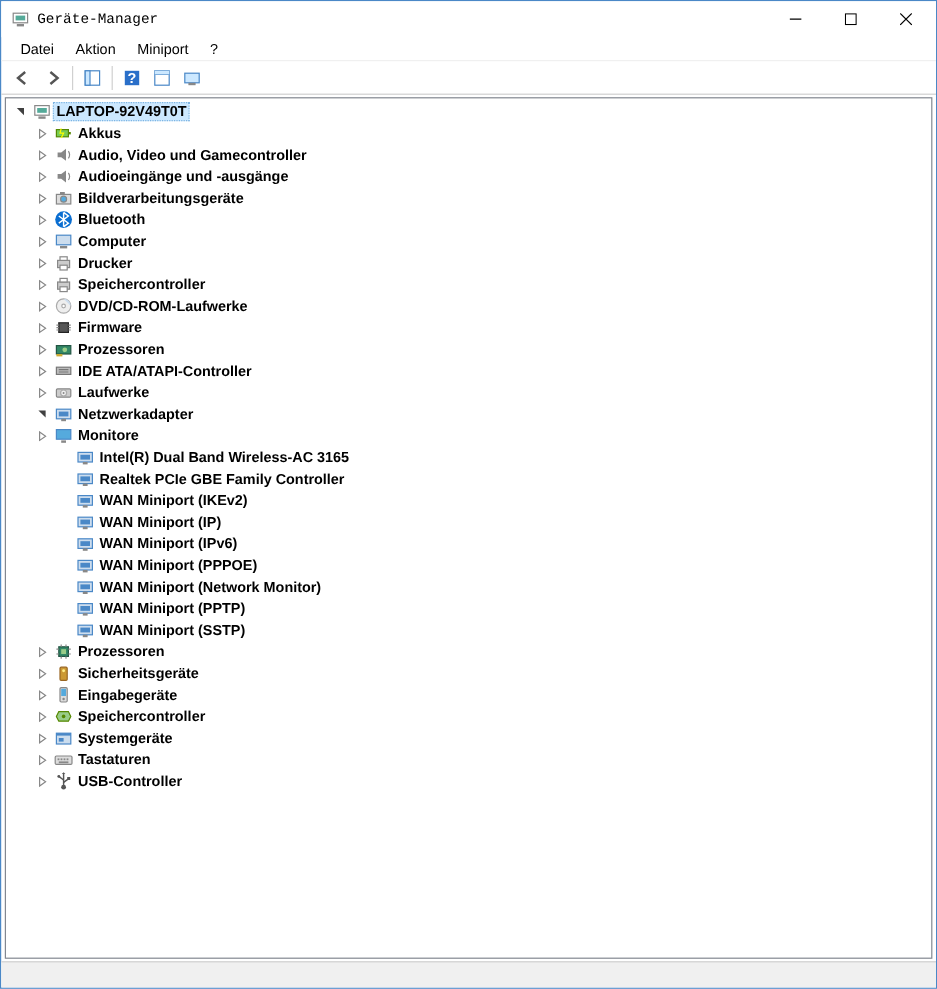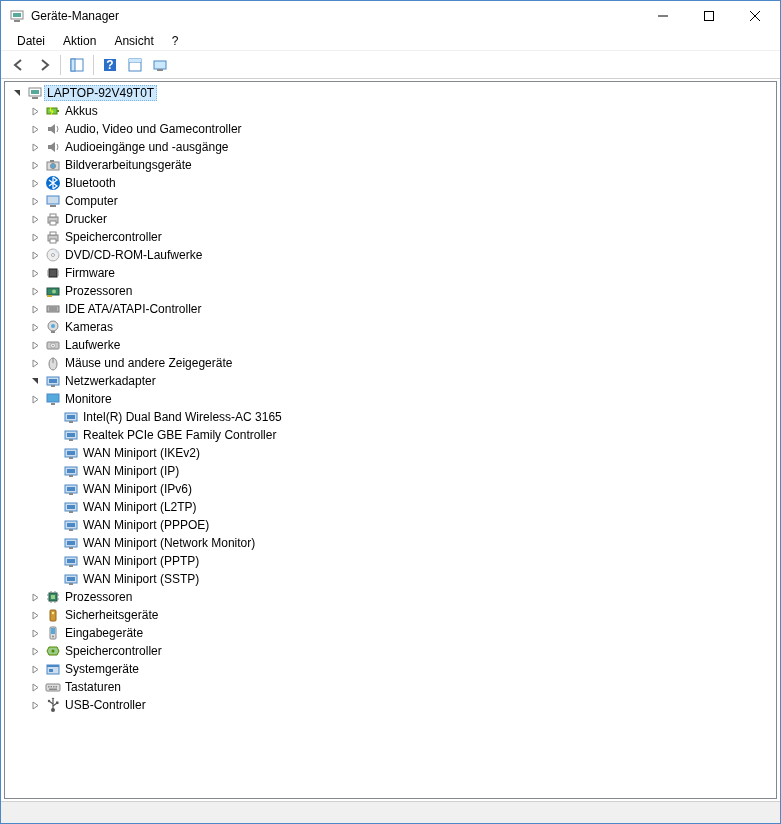--- a/index.html
+++ b/index.html
@@ -1,29 +1,29 @@
 <!DOCTYPE html>
 <html><head>
 <meta charset="utf-8">
 <style>
 * { box-sizing: border-box; margin: 0; padding: 0; font-family: "Segoe UI", Tahoma, sans-serif; font-size: 12px; }
 body { background: #fff; width: 781px; height: 824px; border: 1px solid #4a88c7; position: relative; display: flex; flex-direction: column; }
 .titlebar { height: 30px; display: flex; align-items: center; padding: 0 2px 0 8px; background: #fff; }
 .titlebar-icon { width: 16px; height: 16px; margin-right: 6px; }
-.titlebar-text { flex: 1; color: #000; }
+.titlebar-text { flex: 1; color: #000; font-family: Liberation Mono, monospace; }
 .titlebar-controls { display: flex; }
 .tb-btn { width: 46px; height: 30px; display: flex; align-items: center; justify-content: center; cursor: pointer; }
 .menubar { height: 20px; display: flex; align-items: center; padding: 0 8px; gap: 2px; border-bottom: 1px solid #f0f0f0; }
 .menu-item { padding: 2px 8px; cursor: pointer; }
 .toolbar { height: 28px; display: flex; align-items: center; padding: 2px 6px; gap: 1px; border-bottom: 1px solid #d0d0d0; }
 .tool-btn { width: 24px; height: 24px; display: flex; align-items: center; justify-content: center; cursor: pointer; border: 1px solid transparent; }
 .tool-sep { width: 1px; height: 20px; background: #d0d0d0; margin: 0 3px; }
 .tree-area { flex: 1; border: 1px solid #828790; margin: 2px 3px 0 3px; padding: 2px 0; overflow: auto; background: #fff; }
 .statusbar { height: 22px; border-top: 1px solid #d0d0d0; background: #f0f0f0; margin-top: 2px; }
-.tree-row { display: flex; align-items: center; height: 18px; padding-right: 4px; cursor: pointer; white-space: nowrap; }
+.tree-row { display: flex; align-items: center; height: 18px; padding-right: 4px; cursor: pointer; white-space: nowrap; font-weight: bold; }
 .tree-row.selected .tree-label { background: #cce8ff; border: 1px dotted #7eb4e1; padding: 0 2px; margin-left: -3px; }
 .tree-indent { display: inline-block; }
 .tree-arrow { width: 16px; height: 16px; display: flex; align-items: center; justify-content: center; color: #6b6b6b; font-size: 10px; cursor: pointer; flex-shrink: 0; }
 .tree-icon { width: 16px; height: 16px; margin: 0 4px 0 2px; display: flex; align-items: center; justify-content: center; flex-shrink: 0; }
 .tree-label { padding: 0; color: #000; }
 svg { display: block; }
 </style>
 </head>
 <body>
 
@@ -52,21 +52,21 @@
           <line x1="0" y1="0" x2="10" y2="10" stroke="#000" stroke-width="1"></line>
           <line x1="10" y1="0" x2="0" y2="10" stroke="#000" stroke-width="1"></line>
         </svg>
       </div>
   </div>
 </div>
 
 <div class="menubar">
   <span class="menu-item">Datei</span>
   <span class="menu-item">Aktion</span>
-  <span class="menu-item">Ansicht</span>
+  <span class="menu-item">Miniport</span>
   <span class="menu-item">?</span>
 </div>
 
 <div class="toolbar">
   <div class="tool-btn">
       <svg width="16" height="16">
         <path d="M10 3 L4 8 L10 13" fill="none" stroke="#555" stroke-width="2"></path>
       </svg>
     </div>
   <div class="tool-btn">
@@ -288,57 +288,29 @@
     </div>
     <div class="tree-row">
       <span class="tree-indent" style="width:22px"></span>
       <span class="tree-arrow">
         <svg width="9" height="9">
           <path d="M2 1 L7 4.5 L2 8 Z" fill="none" stroke="#888"></path>
         </svg>
       </span>
       <span class="tree-icon">
         <svg width="16" height="16" viewBox="0 0 16 16">
-          <use href="#i-webcam"></use>
-        </svg>
-      </span>
-      <span class="tree-label">Kameras</span>
-    </div>
-    <div class="tree-row">
-      <span class="tree-indent" style="width:22px"></span>
-      <span class="tree-arrow">
-        <svg width="9" height="9">
-          <path d="M2 1 L7 4.5 L2 8 Z" fill="none" stroke="#888"></path>
-        </svg>
-      </span>
-      <span class="tree-icon">
-        <svg width="16" height="16" viewBox="0 0 16 16">
           <use href="#i-drive"></use>
         </svg>
       </span>
       <span class="tree-label">Laufwerke</span>
     </div>
     <div class="tree-row">
       <span class="tree-indent" style="width:22px"></span>
       <span class="tree-arrow">
         <svg width="9" height="9">
-          <path d="M2 1 L7 4.5 L2 8 Z" fill="none" stroke="#888"></path>
-        </svg>
-      </span>
-      <span class="tree-icon">
-        <svg width="16" height="16" viewBox="0 0 16 16">
-          <use href="#i-mouse"></use>
-        </svg>
-      </span>
-      <span class="tree-label">Mäuse und andere Zeigegeräte</span>
-    </div>
-    <div class="tree-row">
-      <span class="tree-indent" style="width:22px"></span>
-      <span class="tree-arrow">
-        <svg width="9" height="9">
           <path d="M1 1 L7 1 L1 7 Z" transform="rotate(90 4 4)" fill="#404040"></path>
         </svg>
       </span>
       <span class="tree-icon">
         <svg width="16" height="16" viewBox="0 0 16 16">
           <use href="#i-network"></use>
         </svg>
       </span>
       <span class="tree-label">Netzwerkadapter</span>
     </div>
@@ -398,30 +370,20 @@
     </div>
     <div class="tree-row">
       <span class="tree-indent" style="width:40px"></span>
       <span class="tree-arrow"></span>
       <span class="tree-icon">
         <svg width="16" height="16" viewBox="0 0 16 16">
           <use href="#i-network"></use>
         </svg>
       </span>
       <span class="tree-label">WAN Miniport (IPv6)</span>
-    </div>
-    <div class="tree-row">
-      <span class="tree-indent" style="width:40px"></span>
-      <span class="tree-arrow"></span>
-      <span class="tree-icon">
-        <svg width="16" height="16" viewBox="0 0 16 16">
-          <use href="#i-network"></use>
-        </svg>
-      </span>
-      <span class="tree-label">WAN Miniport (L2TP)</span>
     </div>
     <div class="tree-row">
       <span class="tree-indent" style="width:40px"></span>
       <span class="tree-arrow"></span>
       <span class="tree-icon">
         <svg width="16" height="16" viewBox="0 0 16 16">
           <use href="#i-network"></use>
         </svg>
       </span>
       <span class="tree-label">WAN Miniport (PPPOE)</span>

